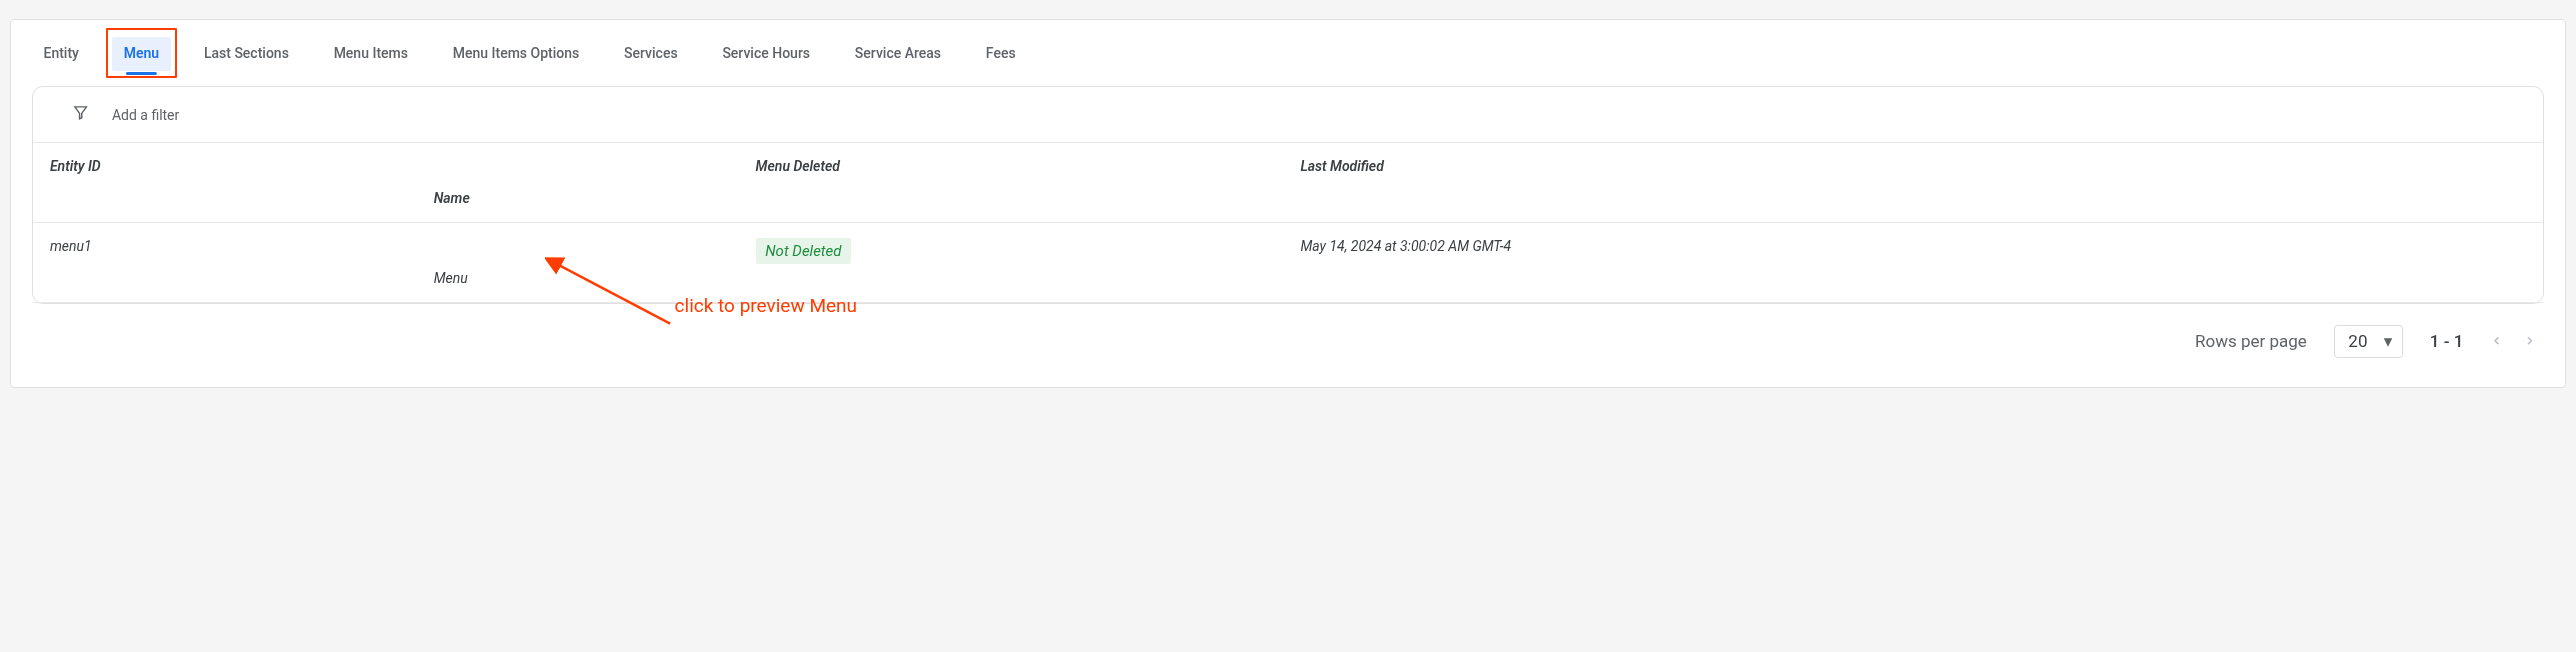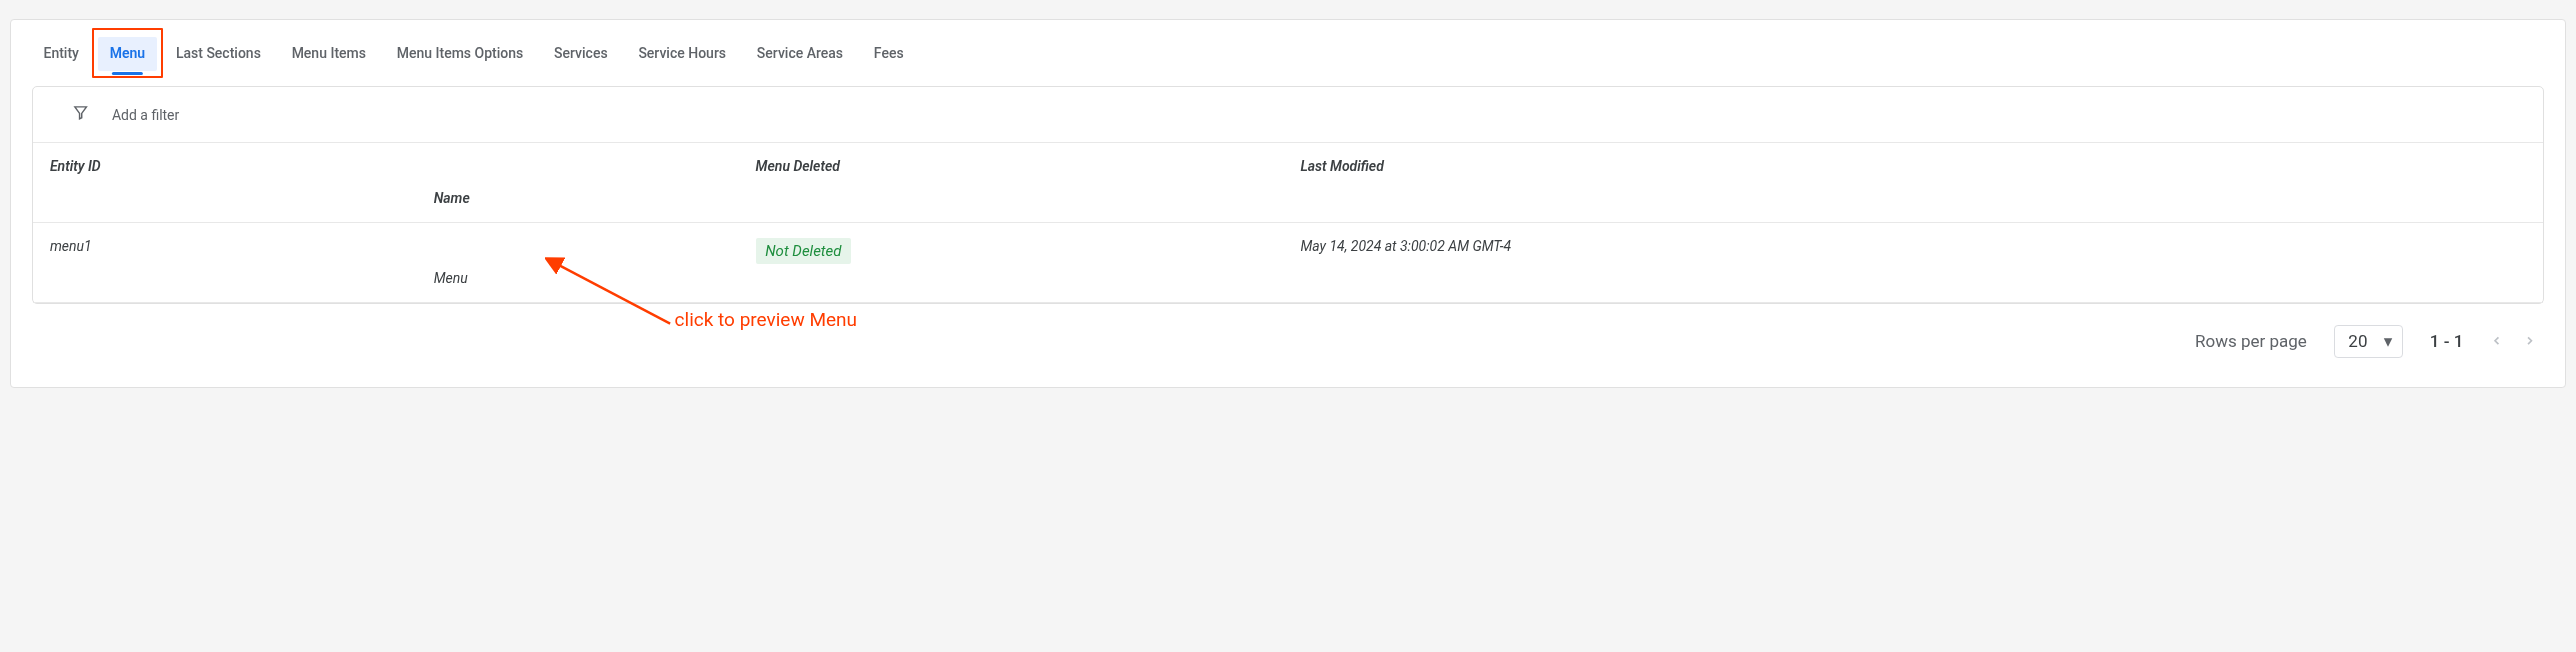--- a/index.html
+++ b/index.html
@@ -13,21 +13,21 @@
     .panel {
       background: #fff;
       border: 1px solid #e0e0e0;
       border-radius: 3.9px;
       padding: 13.5px 0 29px 0;
       position: relative;
     }
     .tabs {
       display: flex;
       align-items: center;
-      gap: 23px;
+      gap: 37px;
       padding: 0 29px 13.5px 29px;
     }
     .tab {
       color: #5f6368;
       font-weight: 500;
       font-size: 14px;
       cursor: pointer;
       padding: 11.6px 3.9px;
       position: relative;
     }
@@ -63,21 +63,21 @@
       right: -7.7px;
       bottom: 1.9px;
       background: #e8f0fe;
       z-index: -1;
       border-radius: 1.9px;
     }
 
     .table-wrap {
       margin: 0 21px;
       border: 1px solid #e0e0e0;
-      border-radius: 5px;
+      border-radius: 11px;
     }
     .filter-row {
       display: flex;
       align-items: center;
       padding: 17.3px 39px;
       gap: 23px;
       border-bottom: 1px solid #e8e8e8;
     }
     .filter-icon {
       color: #5f6368;
@@ -153,21 +153,21 @@
     .annotation {
       position: absolute;
       pointer-events: none;
       color: #ff3d00;
       font-size: 19px;
       font-weight: 400;
     }
     .annotation-text {
       position: absolute;
       left: 664px;
-      top: 288px;
+      top: 274px;
       white-space: nowrap;
     }
     .annotation-arrow {
       position: absolute;
       left: 534px;
       top: 236px;
     }
   </style>
 </head>
 <body>

